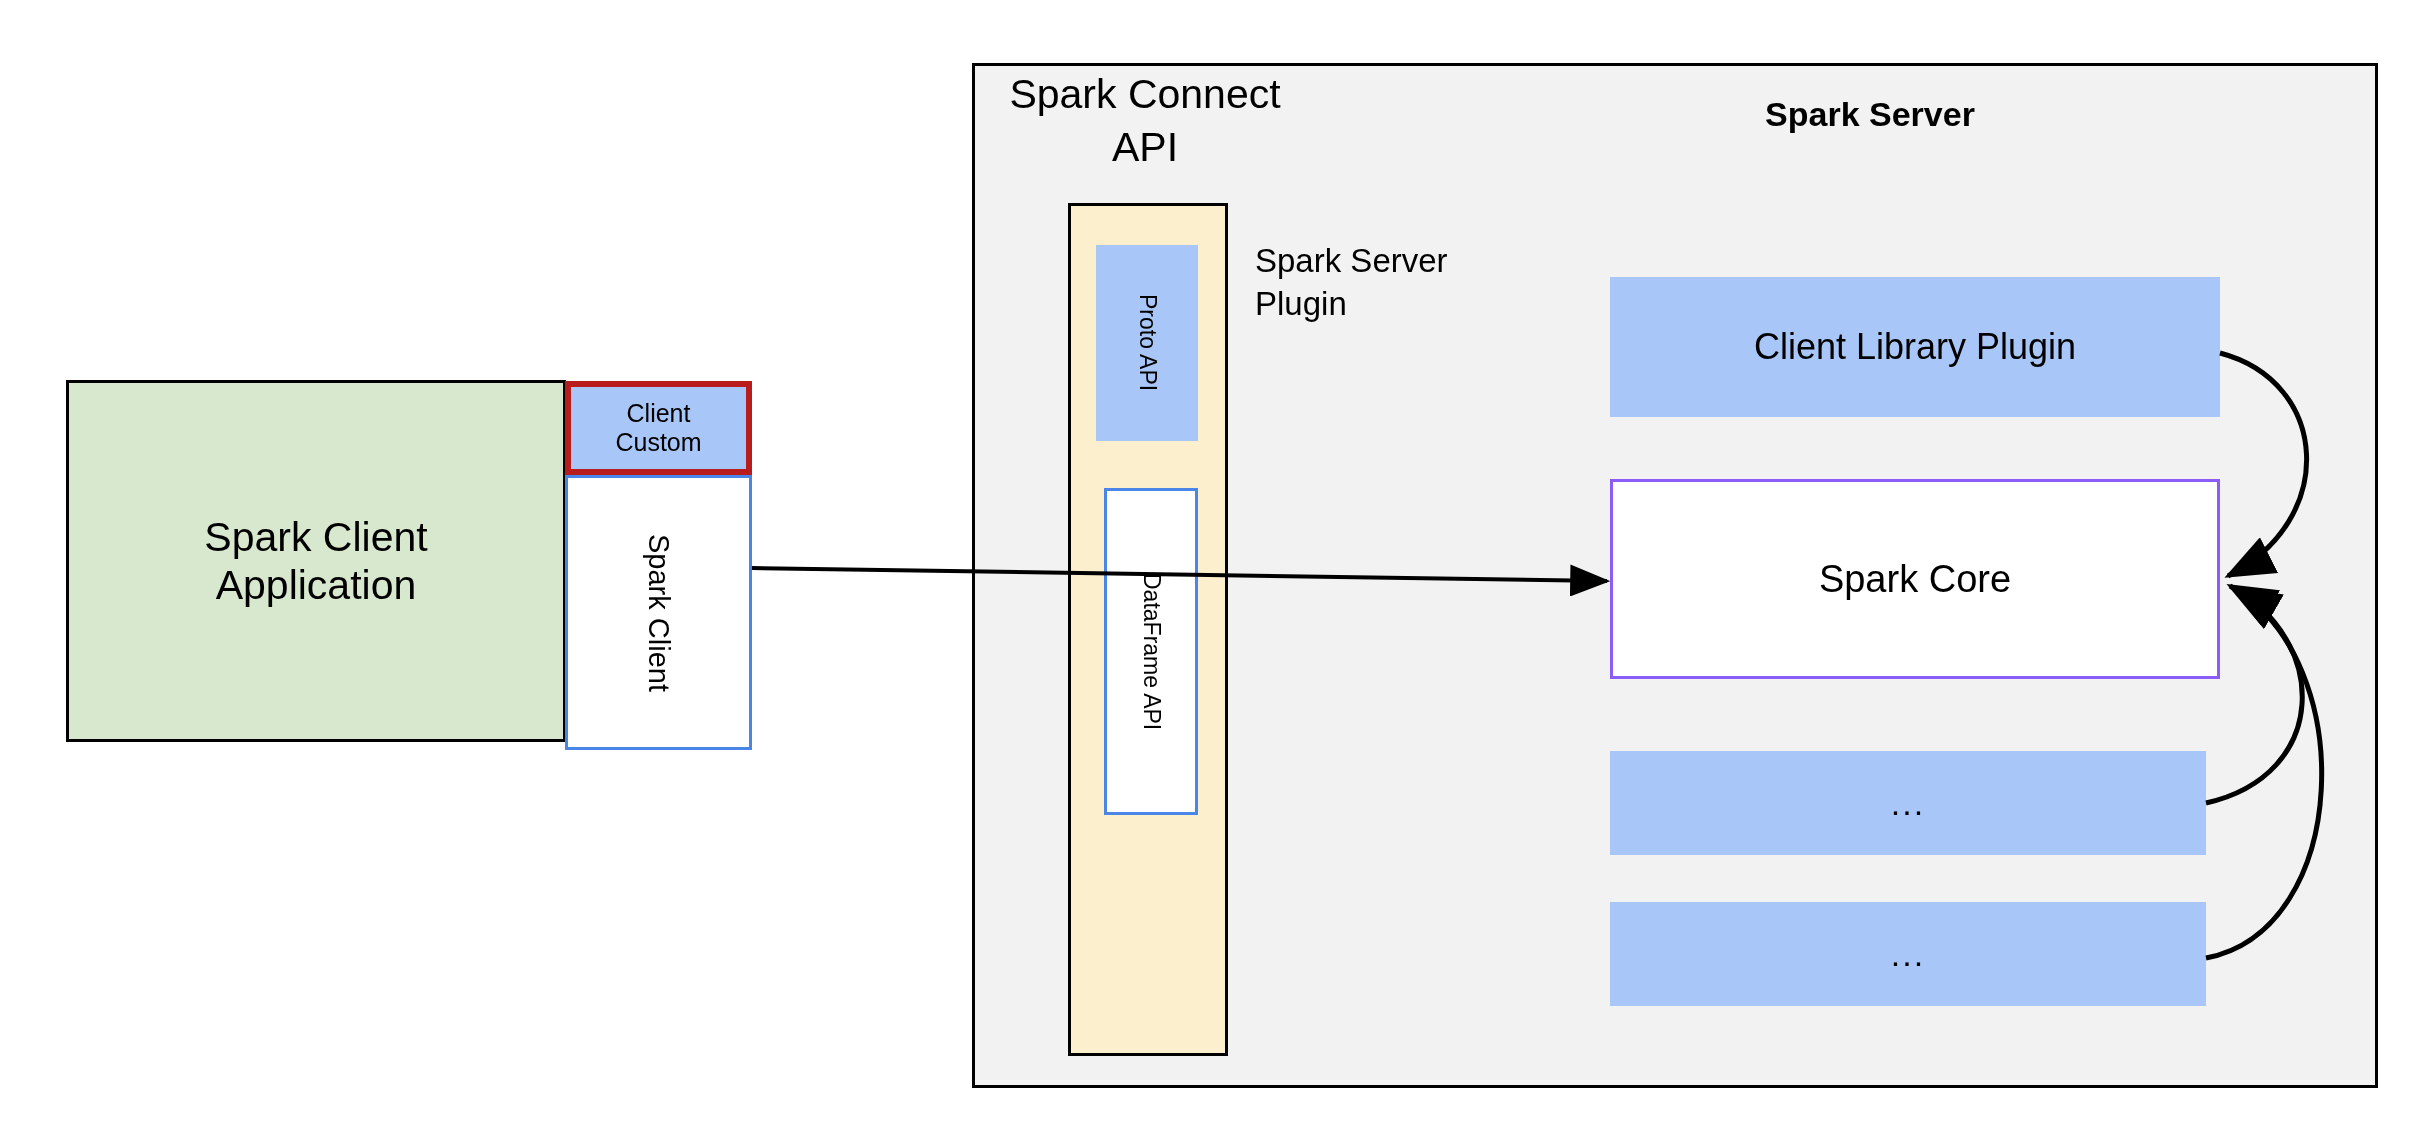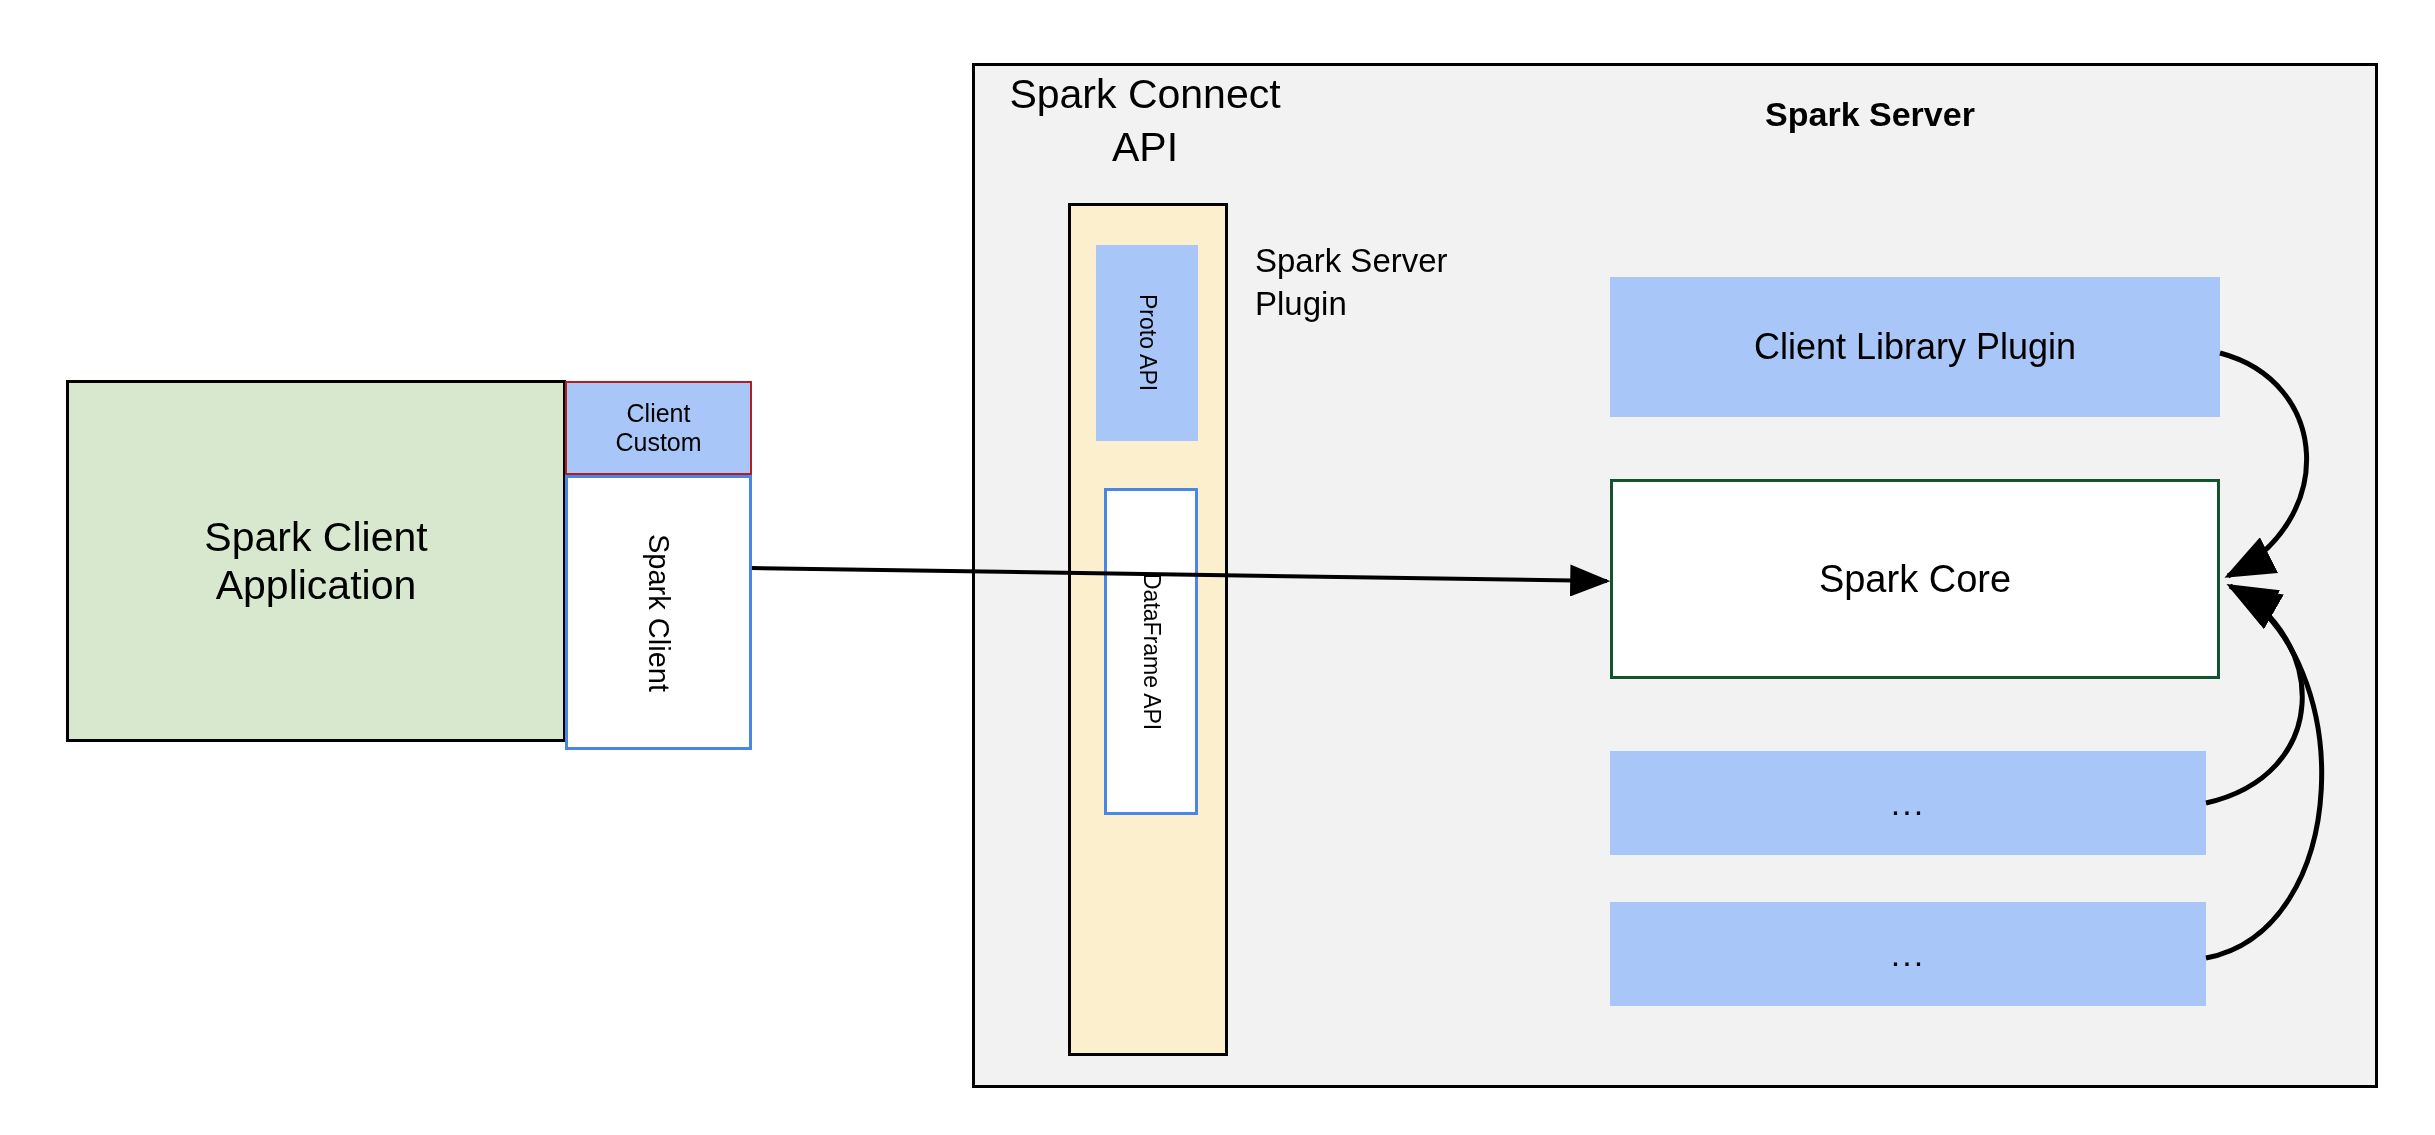--- a/index.html
+++ b/index.html
@@ -36,21 +36,21 @@
     border: 3px solid #000000;
   }
   #client-app-label {
     position: absolute; left: 0; top: 0; right: 0; bottom: 0;
     font-size: 41px;
   }
 
   #client-package {
     left: 565px; top: 381px; width: 187px; height: 94px;
     background: #a8c6f7;
-    border: 2px solid #b91c1c;
+    border: 6px solid #b91c1c;
   }
   #client-package-label { font-size: 25px; width: 100%; height: 100%; }
 
   #spark-client {
     left: 565px; top: 475px; width: 187px; height: 275px;
     background: #ffffff;
     border: 3px solid #4a86e8;
   }
   #spark-client-label {
     width: 100%; height: 100%;
@@ -119,21 +119,21 @@
   #custom-plugin {
     left: 1610px; top: 277px; width: 610px; height: 140px;
     background: #a8c6f7;
     border: none;
   }
   #custom-plugin-label { width: 100%; height: 100%; font-size: 36px; }
 
   #spark-core {
     left: 1610px; top: 479px; width: 610px; height: 200px;
     background: #ffffff;
-    border: 3px solid #14532d;
+    border: 3px solid #8b5cf6;
   }
   #spark-core-label { width: 100%; height: 100%; font-size: 38px; }
 
   #ellipsis-one {
     left: 1610px; top: 751px; width: 596px; height: 104px;
     background: #a8c6f7;
     border: none;
   }
   #ellipsis-two {
     left: 1610px; top: 902px; width: 596px; height: 104px;

